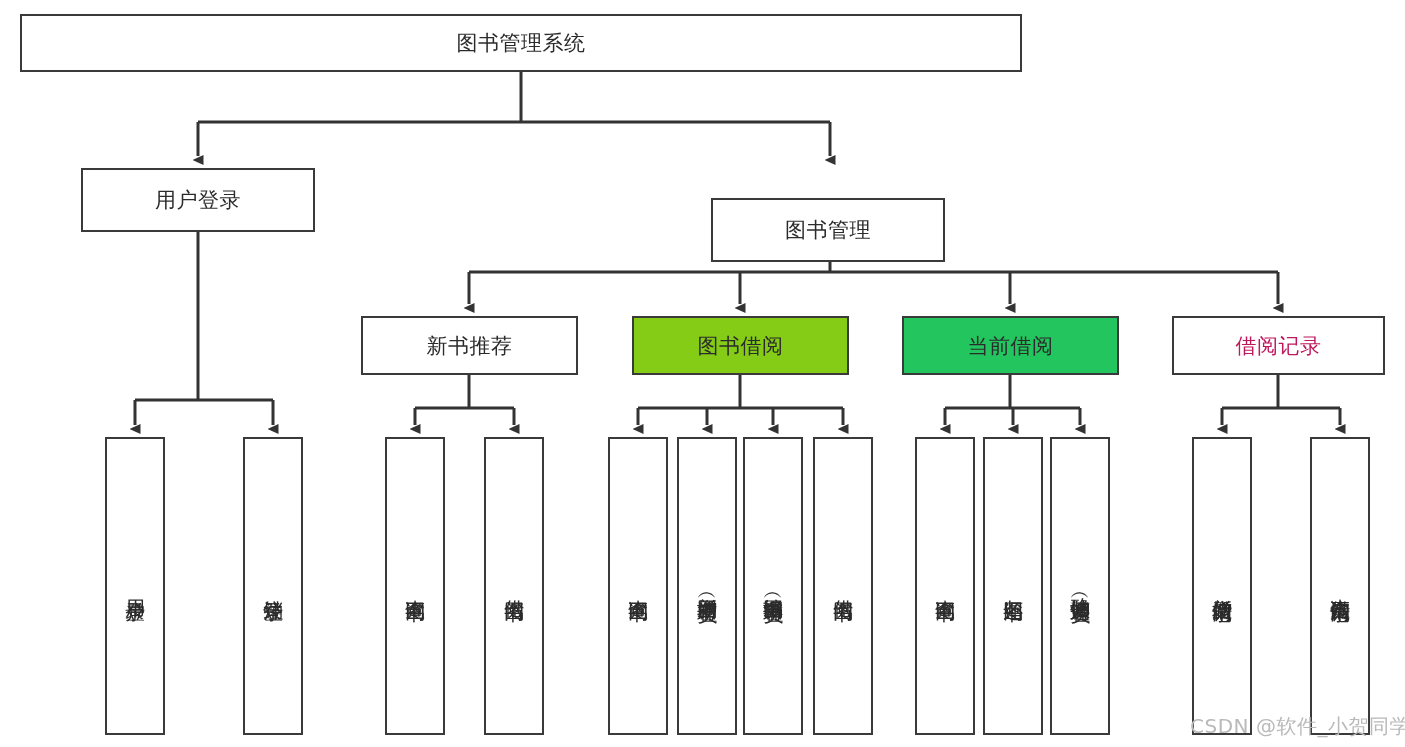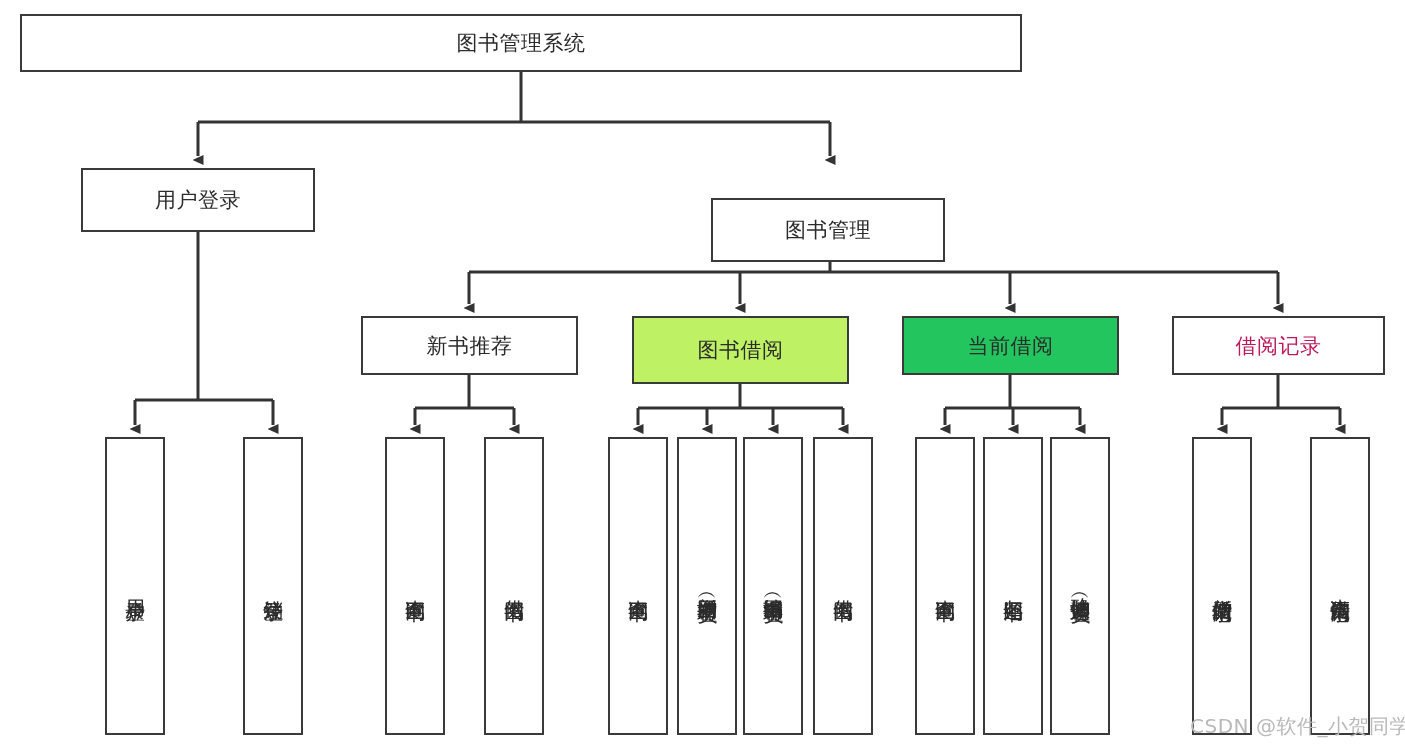--- a/index.html
+++ b/index.html
@@ -124,21 +124,21 @@
       <path d="M1340,408 L1340,425" marker-end="url(#arrow)"></path>
     </g>
   </svg>
 
   <div class="node horiz" style="left: 20px; top: 14px; width: 1002px; height: 58px; border-color: rgb(58, 58, 58); background: rgb(255, 255, 255); color: rgb(43, 43, 43);">图书管理系统</div>
 
   <div class="node horiz" style="left: 81px; top: 168px; width: 234px; height: 64px; border-color: rgb(58, 58, 58); background: rgb(255, 255, 255); color: rgb(43, 43, 43);">用户登录</div>
   <div class="node horiz" style="left: 711px; top: 168px; width: 234px; height: 64px; border-color: rgb(58, 58, 58); background: rgb(255, 255, 255); color: rgb(43, 43, 43); margin-top: 30px;">图书管理</div>
 
   <div class="node horiz" style="left: 361px; top: 316px; width: 217px; height: 59px; border-color: rgb(58, 58, 58); background: rgb(255, 255, 255); color: rgb(43, 43, 43);">新书推荐</div>
-  <div class="node horiz" style="left: 632px; top: 316px; width: 217px; height: 68px; border-color: rgb(58, 58, 58); background: #bef264; color: rgb(43, 43, 43);">图书借阅</div>
+  <div class="node horiz" style="left: 632px; top: 316px; width: 217px; height: 59px; border-color: rgb(58, 58, 58); background: #84cc16; color: rgb(43, 43, 43);">图书借阅</div>
   <div class="node horiz" style="left: 902px; top: 316px; width: 217px; height: 59px; border-color: rgb(58, 58, 58); background: #22c55e; color: rgb(43, 43, 43);">当前借阅</div>
   <div class="node horiz" style="left: 1172px; top: 316px; width: 213px; height: 59px; border-color: rgb(58, 58, 58); background: rgb(255, 255, 255); color: #be185d;">借阅记录</div>
 
   <div class="node vert" style="left: 105px; top: 437px; width: 60px; height: 298px; border-color: rgb(58, 58, 58); background: rgb(255, 255, 255); color: rgb(43, 43, 43);">
       <span>用户登录</span>
     </div>
   <div class="node vert" style="left: 243px; top: 437px; width: 60px; height: 298px; border-color: rgb(58, 58, 58); background: rgb(255, 255, 255); color: rgb(43, 43, 43);">
       <span>注销登录</span>
     </div>
   <div class="node vert" style="left: 385px; top: 437px; width: 60px; height: 298px; border-color: rgb(58, 58, 58); background: rgb(255, 255, 255); color: rgb(43, 43, 43);">

